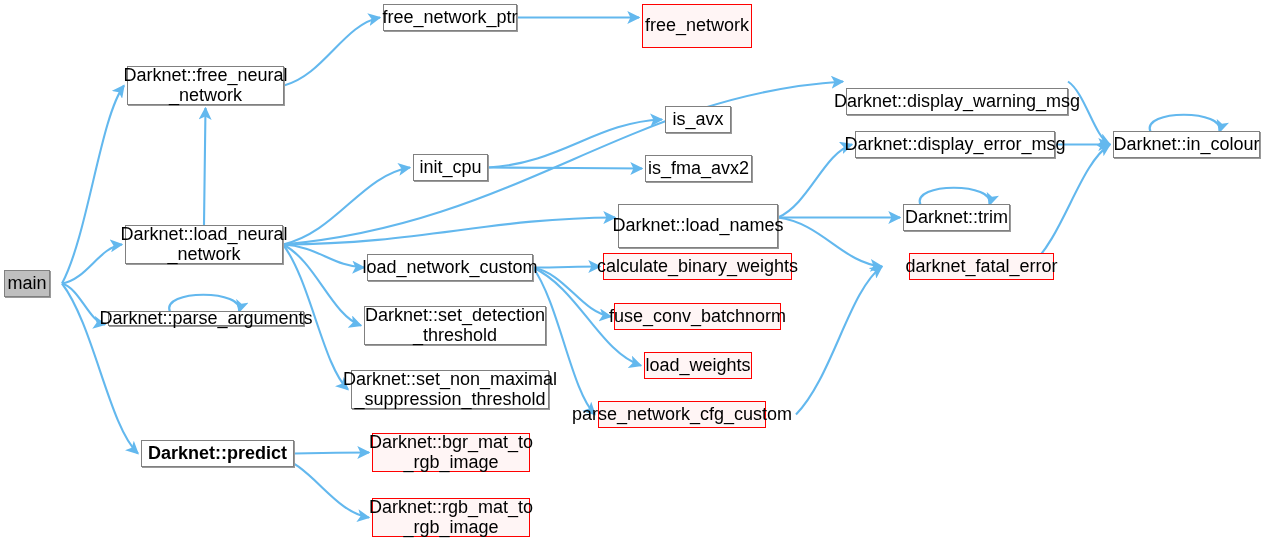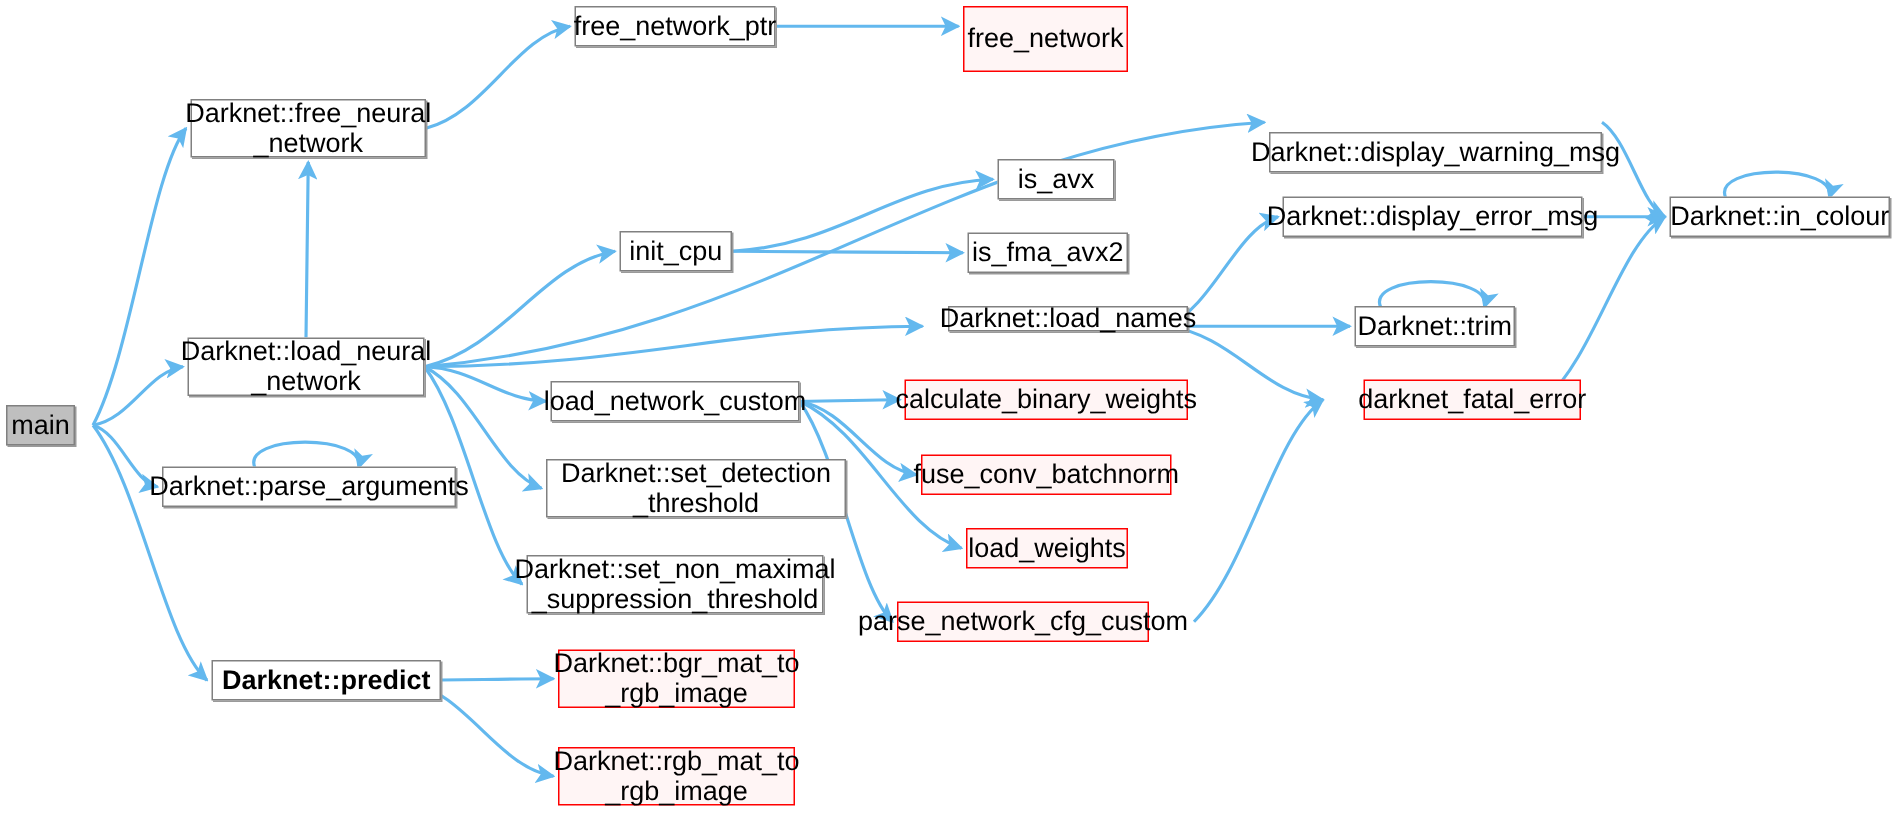--- a/index.html
+++ b/index.html
@@ -58,37 +58,37 @@
         <path d="M 920.5 205 C 910.5 182,996.5 182,989.5 205" marker-end="url(#ah)"></path>
         <path d="M 1150.5 132 C 1140.5 109,1226.5 109,1219.5 132" marker-end="url(#ah)"></path>
       </g>
   </svg>
   <div id="node-layer">
       <div class="node cur" style="left: 4px; top: 270px; width: 46px; height: 27px;">main</div>
       <div class="node plain" style="left: 127px; top: 66px; width: 157px; height: 39px;">Darknet::free_neural
 _network</div>
       <div class="node plain" style="left: 125px; top: 225px; width: 158px; height: 39px;">Darknet::load_neural
 _network</div>
-      <div class="node plain" style="left: 108px; top: 311px; width: 196px; height: 27px;">Darknet::parse_arguments</div>
+      <div class="node plain" style="left: 108px; top: 311px; width: 196px; height: 15px;">Darknet::parse_arguments</div>
       <div class="node plain" style="left: 141px; top: 440px; width: 153px; height: 27px; font-weight: bold;">Darknet::predict</div>
       <div class="node plain" style="left: 383px; top: 4px; width: 134px; height: 27px;">free_network_ptr</div>
       <div class="node plain" style="left: 413px; top: 154px; width: 75px; height: 27px;">init_cpu</div>
       <div class="node plain" style="left: 367px; top: 254px; width: 166px; height: 27px;">load_network_custom</div>
-      <div class="node plain" style="left: 364px; top: 306px; width: 200px; height: 39px;">Darknet::set_detection
+      <div class="node plain" style="left: 364px; top: 306px; width: 182px; height: 39px;">Darknet::set_detection
 _threshold</div>
       <div class="node plain" style="left: 351px; top: 370px; width: 198px; height: 39px;">Darknet::set_non_maximal
 _suppression_threshold</div>
       <div class="node red" style="left: 372px; top: 433px; width: 158px; height: 39px;">Darknet::bgr_mat_to
 _rgb_image</div>
       <div class="node red" style="left: 372px; top: 498px; width: 158px; height: 39px;">Darknet::rgb_mat_to
 _rgb_image</div>
       <div class="node red" style="left: 642px; top: 4px; width: 110px; height: 44px;">free_network</div>
-      <div class="node plain" style="left: 665px; top: 106px; width: 78px; height: 27px;">is_avx</div>
+      <div class="node plain" style="left: 665px; top: 106px; width: 66px; height: 27px;">is_avx</div>
       <div class="node plain" style="left: 645px; top: 155px; width: 107px; height: 27px;">is_fma_avx2</div>
-      <div class="node plain" style="left: 632px; top: 204px; width: 160px; height: 17px;">Darknet::load_names</div>
+      <div class="node plain" style="left: 618px; top: 204px; width: 160px; height: 44px;">Darknet::load_names</div>
       <div class="node red" style="left: 603px; top: 253px; width: 189px; height: 27px;">calculate_binary_weights</div>
       <div class="node red" style="left: 614px; top: 303px; width: 167px; height: 27px;">fuse_conv_batchnorm</div>
       <div class="node red" style="left: 644px; top: 352px; width: 108px; height: 27px;">load_weights</div>
       <div class="node red" style="left: 598px; top: 401px; width: 168px; height: 27px;">parse_network_cfg_custom</div>
       <div class="node plain" style="left: 846px; top: 68px; width: 222px; height: 27px; margin-top: 20px;">Darknet::display_warning_msg</div>
       <div class="node plain" style="left: 855px; top: 131px; width: 200px; height: 27px;">Darknet::display_error_msg</div>
       <div class="node plain" style="left: 903px; top: 204px; width: 107px; height: 27px;">Darknet::trim</div>
       <div class="node red" style="left: 885px; top: 253px; width: 145px; height: 27px; margin-left: 24px;">darknet_fatal_error</div>
       <div class="node plain" style="left: 1113px; top: 131px; width: 147px; height: 27px;">Darknet::in_colour</div>
     </div>

